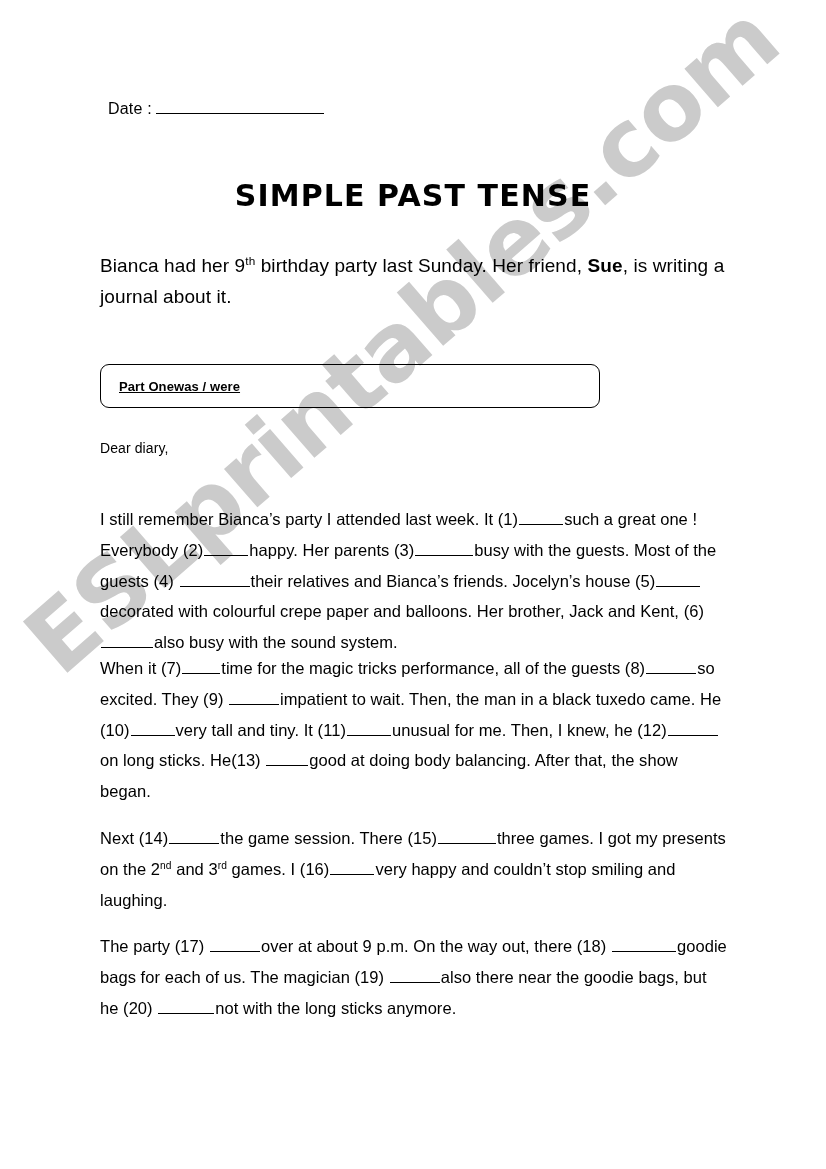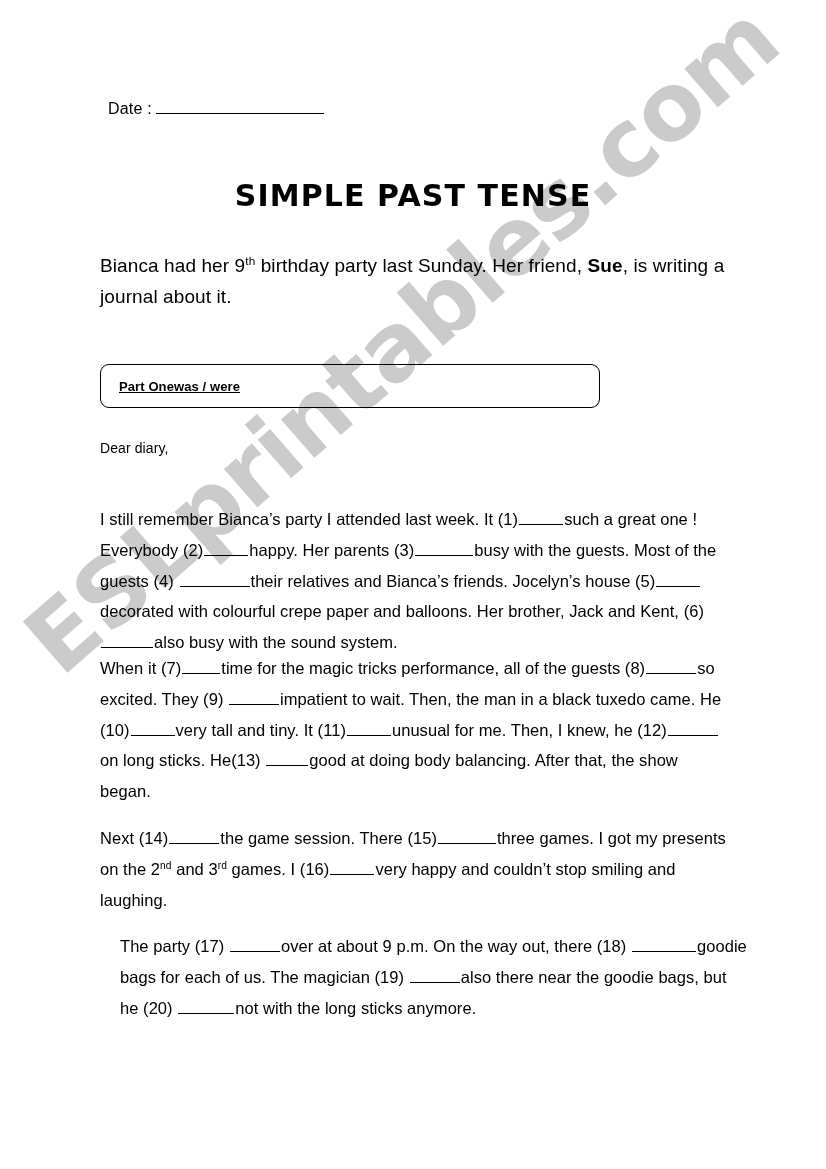--- a/index.html
+++ b/index.html
@@ -130,21 +130,21 @@
     left: 100px;
     width: 628px;
     font-size: 16.5px;
     line-height: 30.8px;
     letter-spacing: 0.05px;
     text-align: left;
   }
   .p1 { top: 484px; margin-top: 20px; }
   .p2 { top: 653px; }
   .p3 { top: 823px; }
-  .p4 { top: 931px; margin-left: 20px; }
+  .p4 { top: 931px; }
 
   .blank {
     display: inline-block;
     border-bottom: 1.4px solid #000;
     height: 12px;
     vertical-align: baseline;
     margin: 0 1px;
   }
 </style>
 </head>

